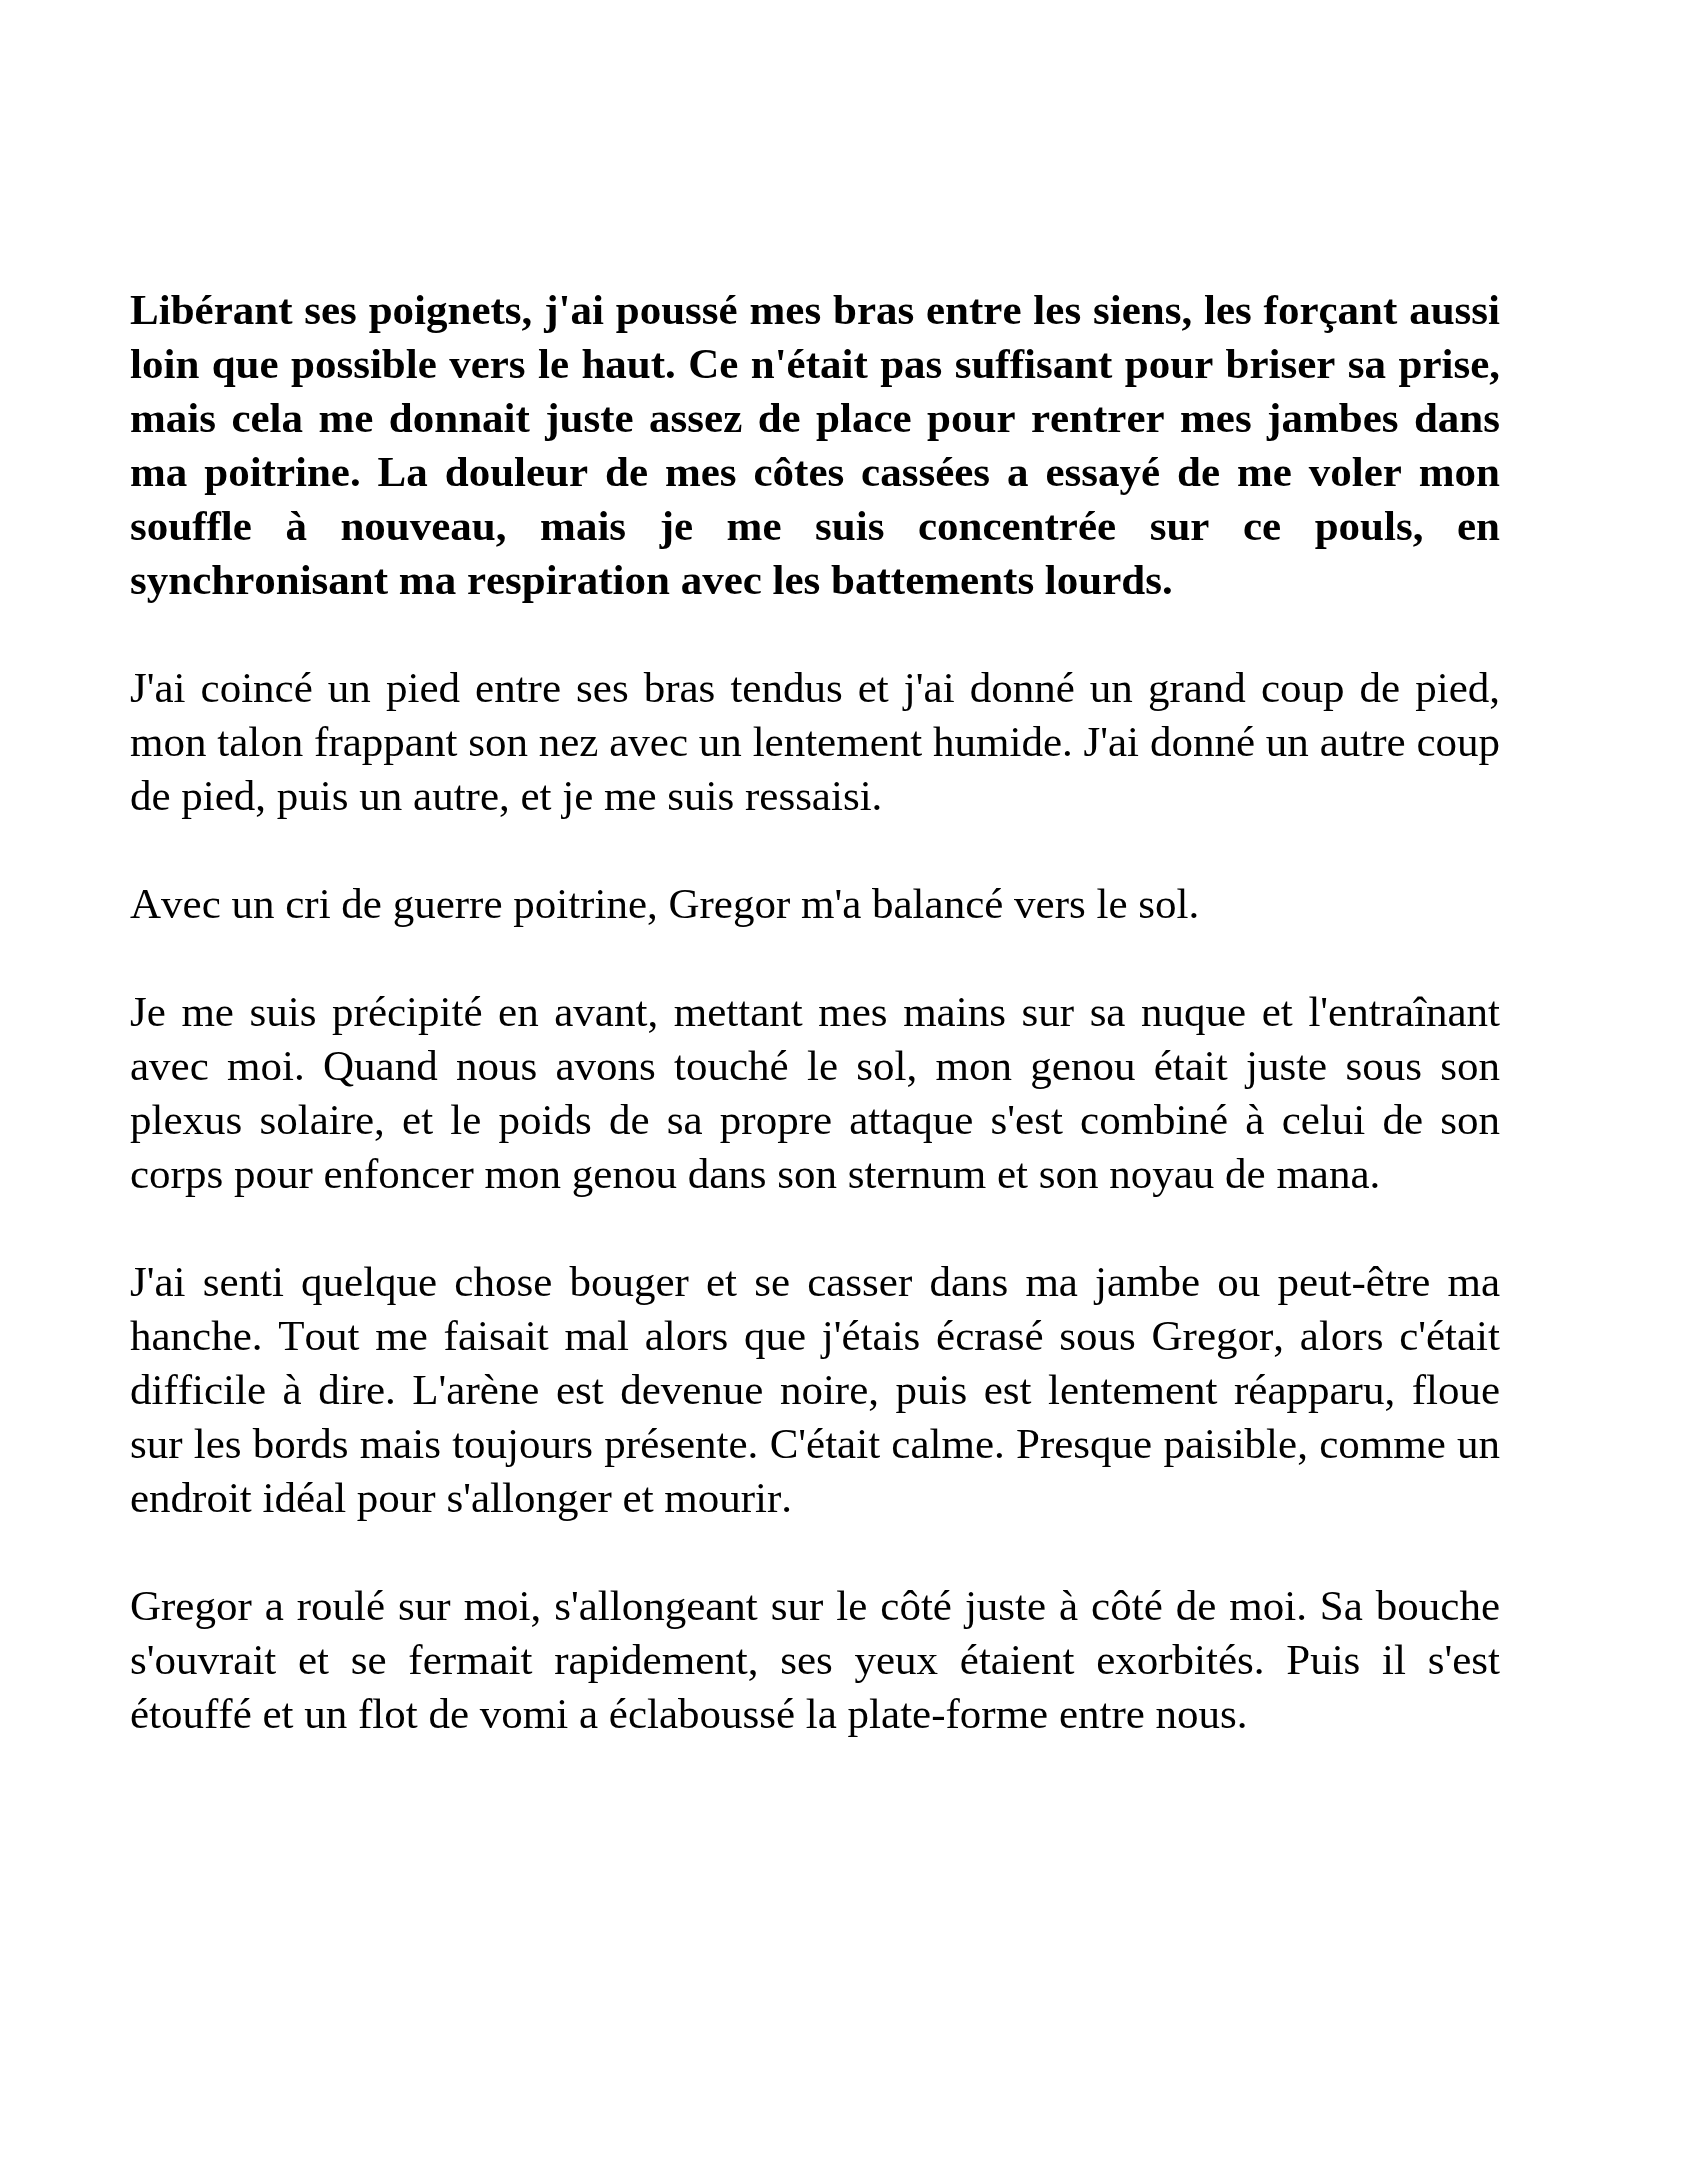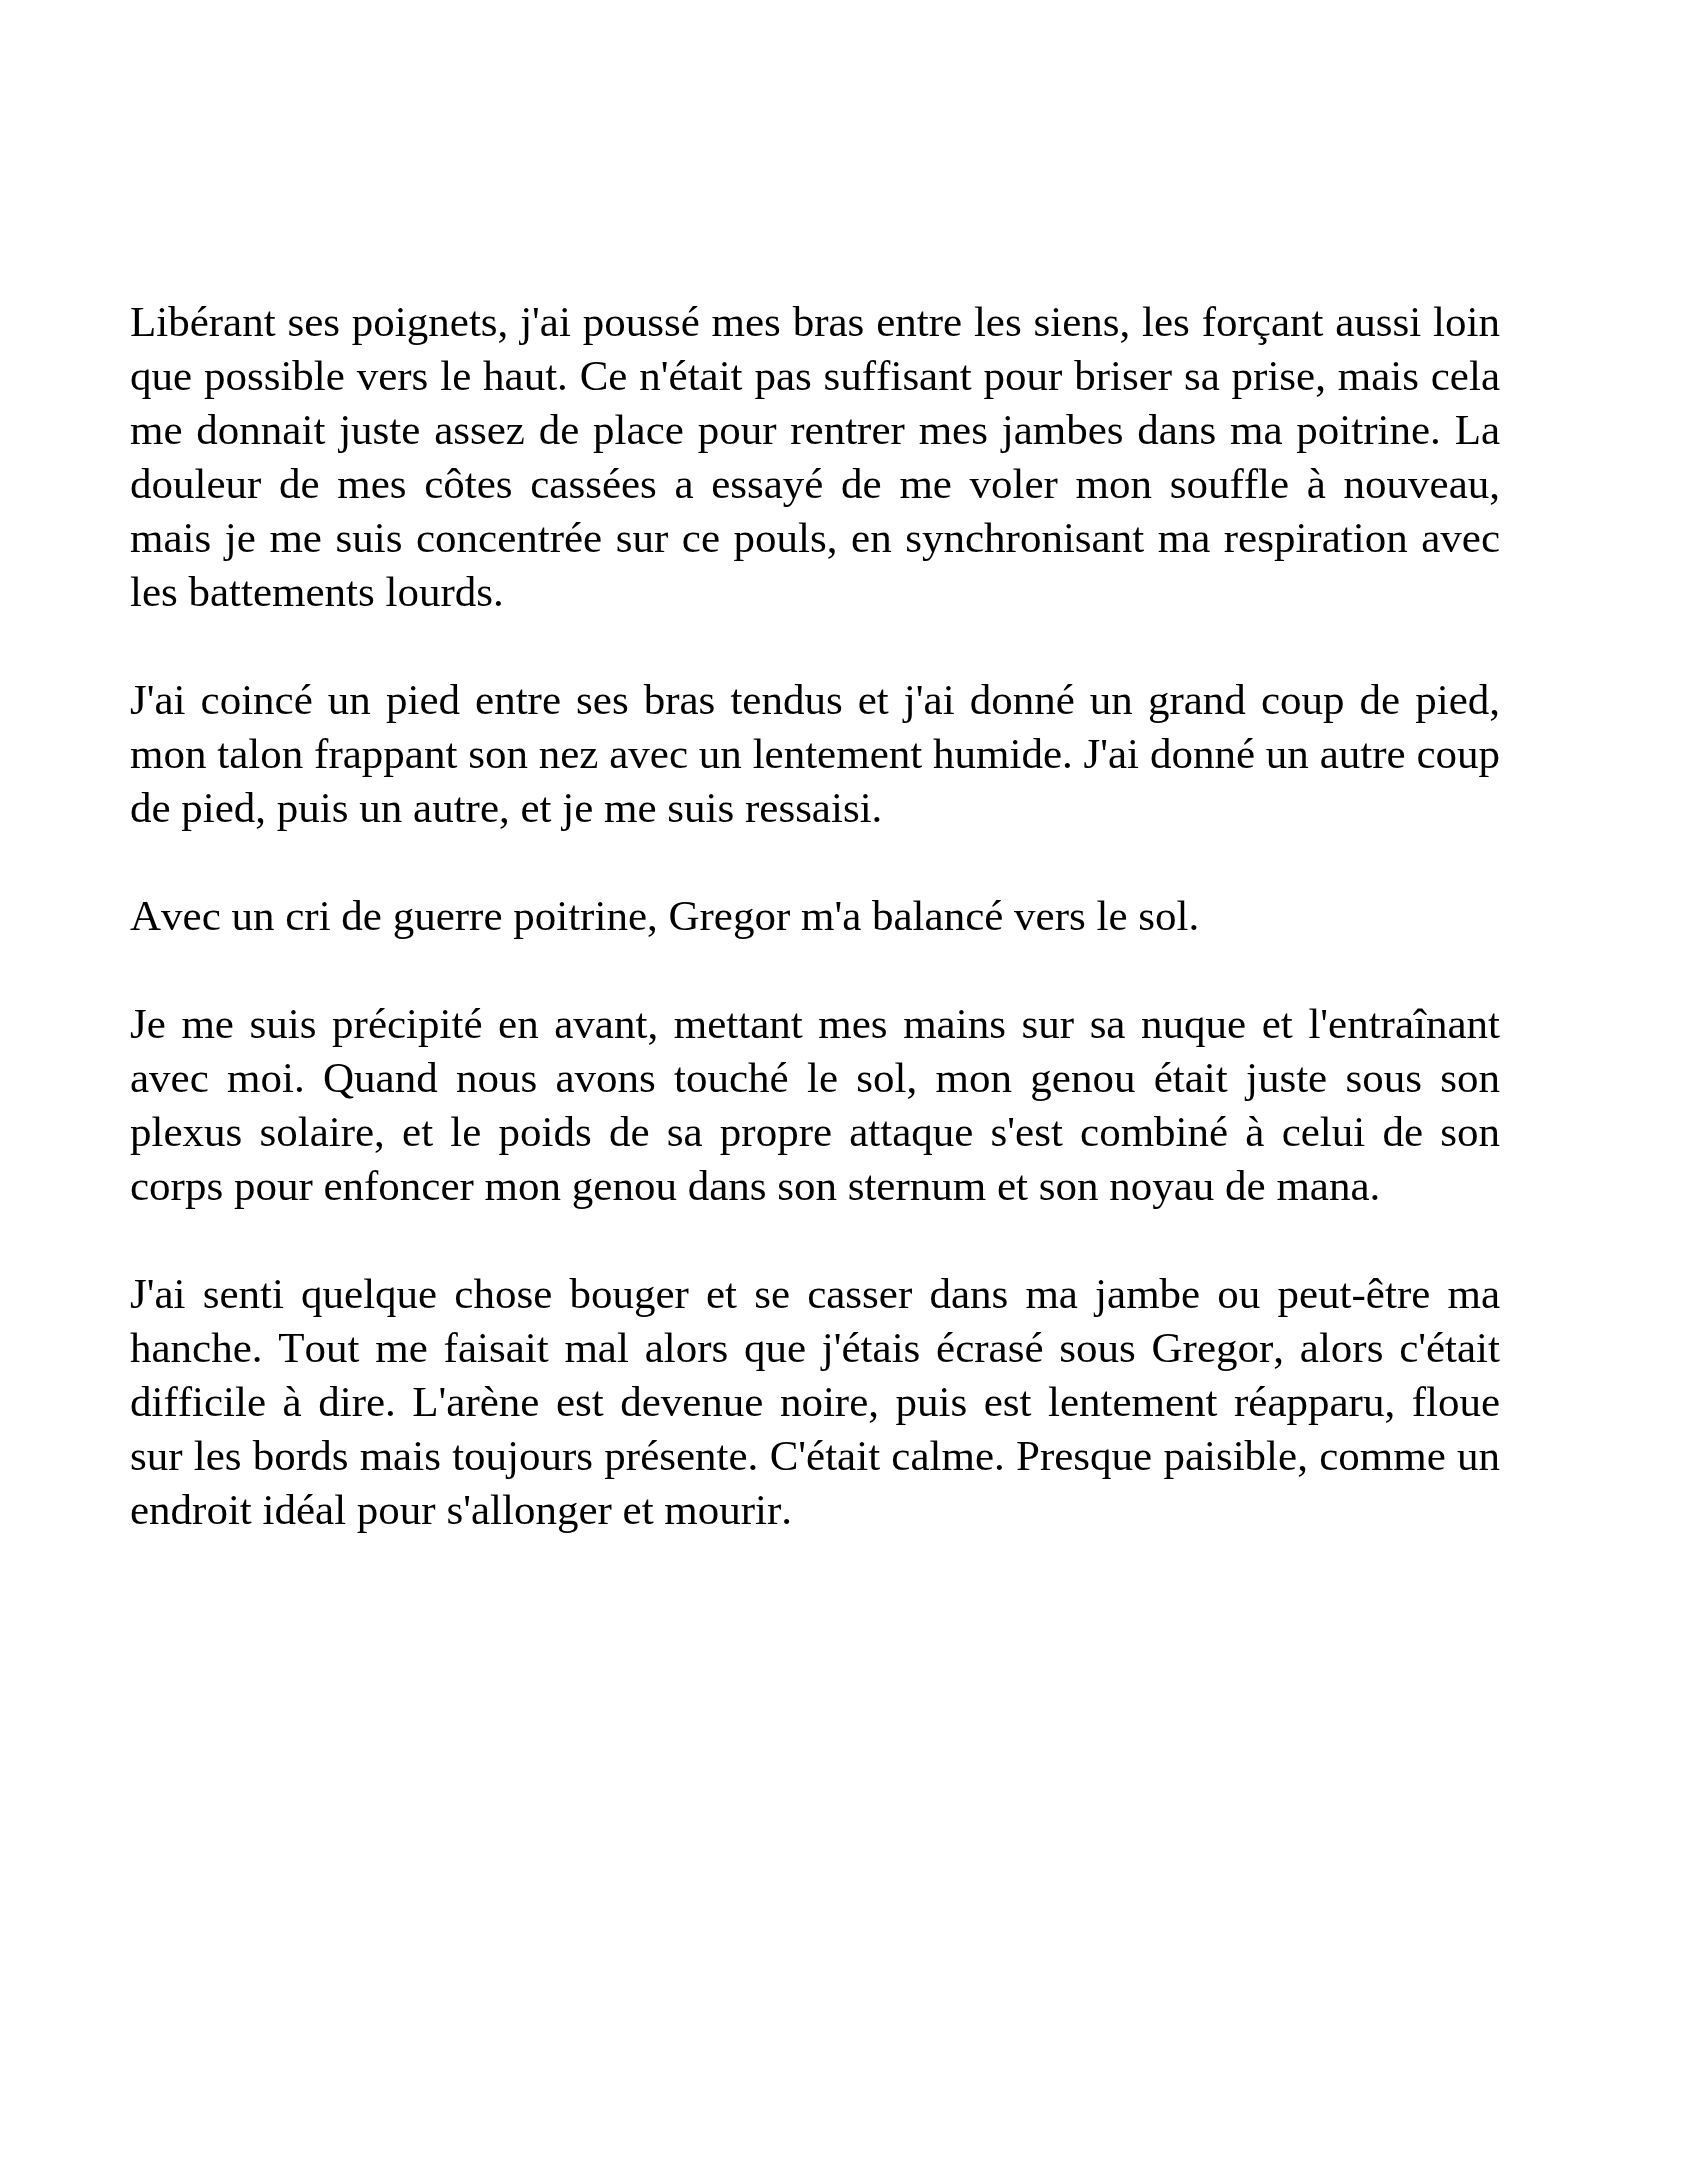--- a/index.html
+++ b/index.html
@@ -26,26 +26,28 @@
       text-justify: inter-word;
       font-kerning: none;
       font-variant-ligatures: none;
       letter-spacing: 0;
     }
     .para {
       margin: 54px 0 0 0;
       padding: 0;
     }
     .para:first-child {
-      margin-top: 12px;
+      margin-top: 0;
+      font-weight: bold;
     }
   </style>
 </head>
 <body>
 
 <div class="page">
   <p class="para">Libérant ses poignets, j'ai poussé mes bras entre les siens, les forçant aussi loin que possible vers le haut. Ce n'était pas suffisant pour briser sa prise, mais cela me donnait juste assez de place pour rentrer mes jambes dans ma poitrine. La douleur de mes côtes cassées a essayé de me voler mon souffle à nouveau, mais je me suis concentrée sur ce pouls, en synchronisant ma respiration avec les battements lourds.</p>
   <p class="para">J'ai coincé un pied entre ses bras tendus et j'ai donné un grand coup de pied, mon talon frappant son nez avec un lentement humide. J'ai donné un autre coup de pied, puis un autre, et je me suis ressaisi.</p>
   <p class="para">Avec un cri de guerre poitrine, Gregor m'a balancé vers le sol.</p>
   <p class="para">Je me suis précipité en avant, mettant mes mains sur sa nuque et l'entraînant avec moi. Quand nous avons touché le sol, mon genou était juste sous son plexus solaire, et le poids de sa propre attaque s'est combiné à celui de son corps pour enfoncer mon genou dans son sternum et son noyau de mana.</p>
   <p class="para">J'ai senti quelque chose bouger et se casser dans ma jambe ou peut-être ma hanche. Tout me faisait mal alors que j'étais écrasé sous Gregor, alors c'était difficile à dire. L'arène est devenue noire, puis est lentement réapparu, floue sur les bords mais toujours présente. C'était calme. Presque paisible, comme un endroit idéal pour s'allonger et mourir.</p>
+  <p class="para">Gregor a roulé sur moi, s'allongeant sur le côté juste à côté de moi. Sa bouche s'ouvrait et se fermait rapidement, ses yeux étaient exorbités. Puis il s'est étouffé et un flot de vomi a éclaboussé la plate-forme entre nous.</p>
 </div>
 
 
 </body></html>

